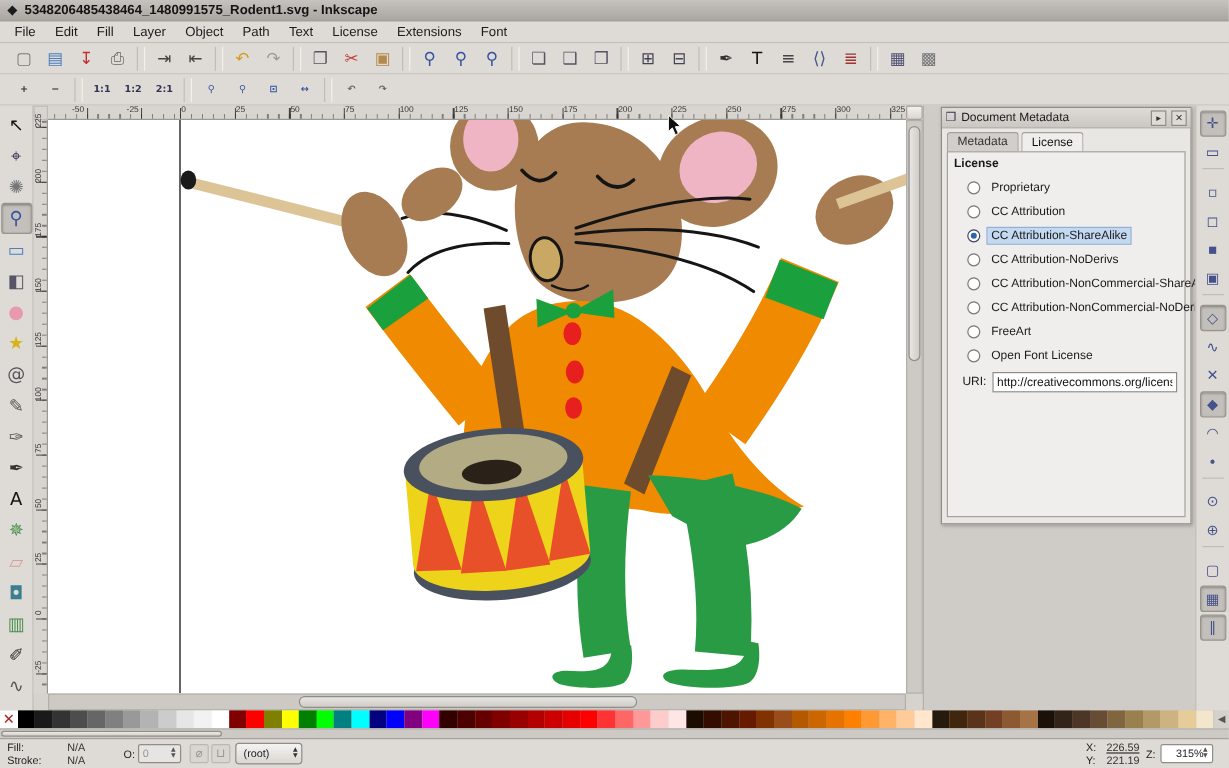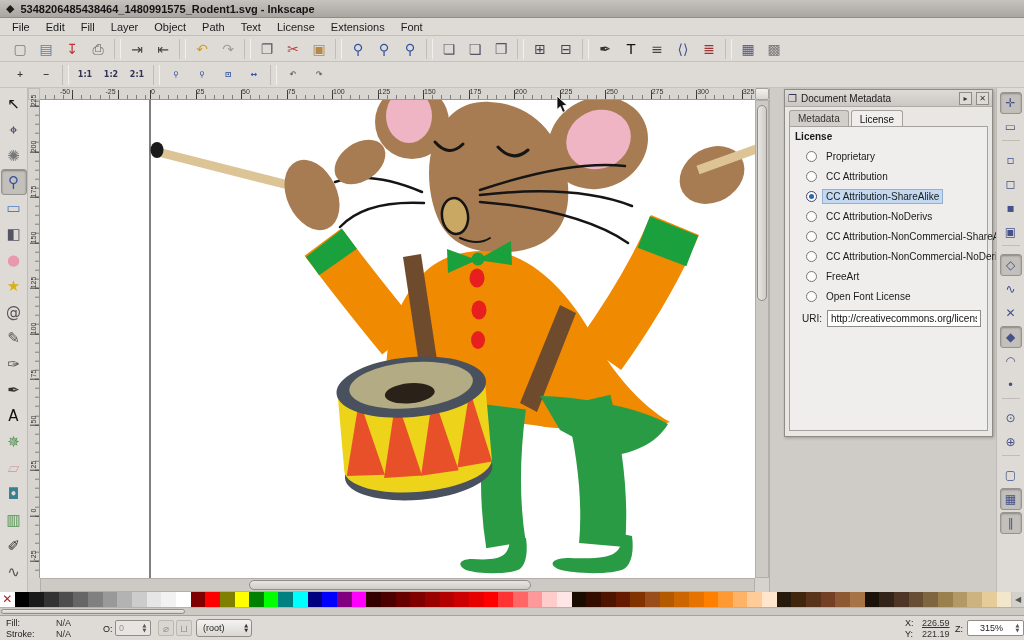--- a/index.html
+++ b/index.html
@@ -702,21 +702,21 @@
     <span class="sb-iconbtn" style="left:176px;top:4px;">⊔</span>
     <div class="layer-select">
       <span>(root)</span>
       <span class="arrows"><span>▲</span><br><span>▼</span></span>
     </div>
     <span class="sb-label" style="left:905px;top:2px;">X:</span>
     <span class="sb-val" style="left:922px;top:2px;text-decoration:underline;">226.59</span>
     <span class="sb-label" style="left:905px;top:13px;">Y:</span>
     <span class="sb-val" style="left:922px;top:13px;">221.19</span>
     <span class="sb-label" style="left:955px;top:8px;">Z:</span>
-    <div class="spinbox" style="left:967px;top:4px;width:57px;padding-left:12px;">
+    <div class="spinbox" style="left:967px;top:4px;width:44px;padding-left:12px;">
       <span>315%</span>
       <span class="spin-arrows">
           <span>▲</span>
           <span>▼</span>
         </span>
     </div>
   </div>
 
 </div>
 

